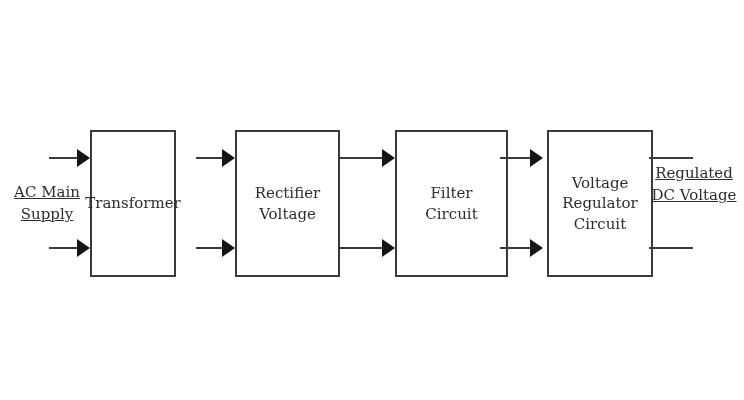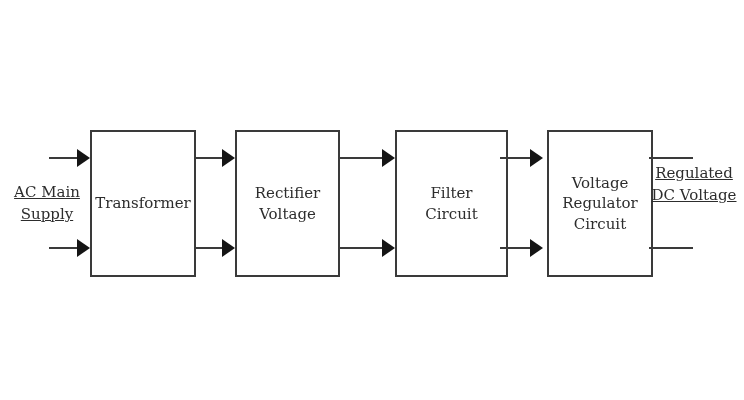--- a/index.html
+++ b/index.html
@@ -16,21 +16,21 @@
     position: absolute; top: 130px; height: 147px;
     border: 2px solid var(--line, #3a3a3a);
     box-sizing: border-box;
     background: var(--background, #ffffff);
     display: flex; align-items: center; justify-content: center;
     text-align: center;
     color: var(--text, #2d2d2d);
     font-size: 15px; line-height: 1.35;
   }
   .block span { display: block; padding: 0 8px; }
-  #block-transformer { left: 90px;  width: 106px; }
+  #block-transformer { left: 90px;  width: 86px; }
   #block-rectifier   { left: 235px; width: 105px; }
   #block-filter      { left: 395px; width: 113px; }
   #block-regulator   { left: 547px; width: 106px; }
   .arrow { position: absolute; height: 18px; }
   .arrow .shaft {
     position: absolute; left: 0; right: 11px; top: 8px; height: 2px;
     background: var(--line, #3a3a3a);
   }
   .arrow .head {
     position: absolute; right: 0; top: 0; width: 0; height: 0;

